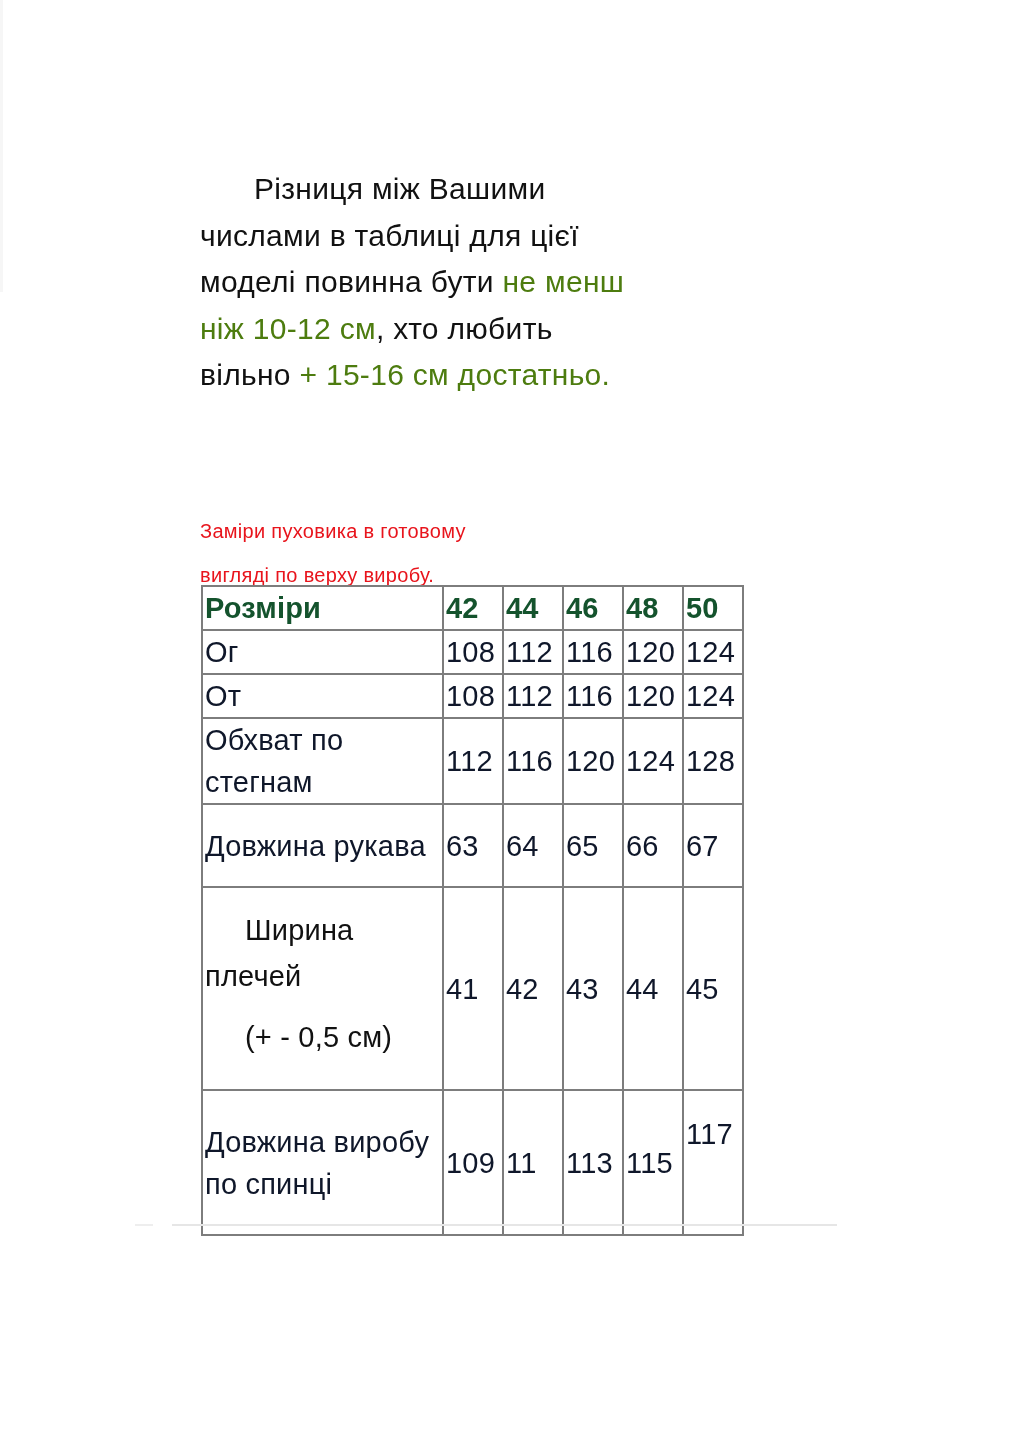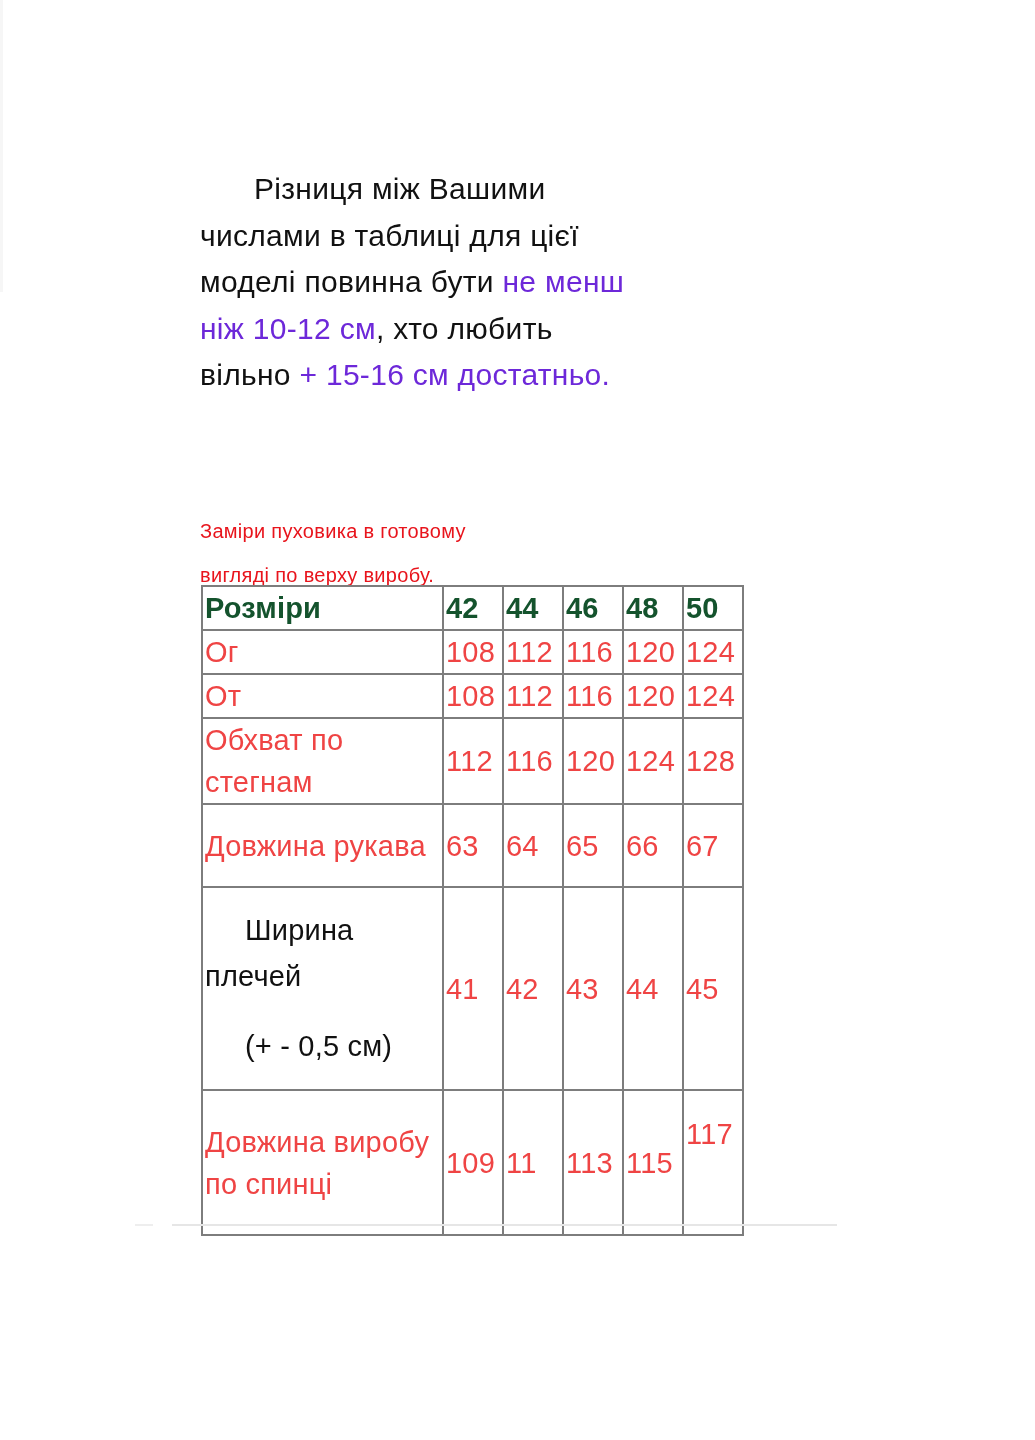--- a/index.html
+++ b/index.html
@@ -24,21 +24,21 @@
       position: absolute;
       left: 200px;
       top: 166px;
       width: 580px;
       font-size: 30px;
       line-height: 46.5px;
       color: #111111;
       letter-spacing: 0.3px;
     }
     .intro .indent { display: inline-block; width: 54px; }
-    .red { color: #6d28d9; }
+    .red { color: #4d7c0f; }
     .note {
       position: absolute;
       left: 200px;
       top: 479px;
       width: 580px;
       font-size: 20px;
       line-height: 44px;
       color: #e8141c;
       letter-spacing: 0.3px;
       margin-top: 30px;
@@ -46,21 +46,21 @@
     table.sizes {
       position: absolute;
       left: 201px;
       top: 585px;
       border-collapse: collapse;
       table-layout: fixed;
     }
     table.sizes td {
       border: 2px solid #7d7d7d;
       padding: 0 1px 0 2px;
-      color: #ef4444;
+      color: #0f172a;
       font-size: 29px;
       line-height: 42px;
       vertical-align: middle;
       white-space: nowrap;
       overflow: hidden;
       letter-spacing: 0.2px;
     }
     table.sizes td.label { white-space: normal; }
     table.sizes tr.head td {
       font-weight: bold;
@@ -74,21 +74,21 @@
     tr.r-sleeve td { height: 81px; }
     tr.r-shoulder td { height: 182px; }
     tr.r-shoulder td.label {
       color: #111111;
       line-height: 46px;
       vertical-align: top;
       padding-top: 19px;
     }
     tr.r-shoulder .l1 { display: block; padding-left: 40px; }
     tr.r-shoulder .l2 { display: block; }
-    tr.r-shoulder .l3 { display: block; padding-left: 40px; margin-top: 24px; }
+    tr.r-shoulder .l3 { display: block; padding-left: 40px; margin-top: 15px; }
     tr.r-back td { height: 121px; }
     tr.r-back td.top { vertical-align: top; padding-top: 22px; }
     .divider-short {
       position: absolute;
       left: 135px; top: 1224px;
       width: 18px; height: 2px;
       background: #eeeeee;
     }
     .divider-long {
       position: absolute;

